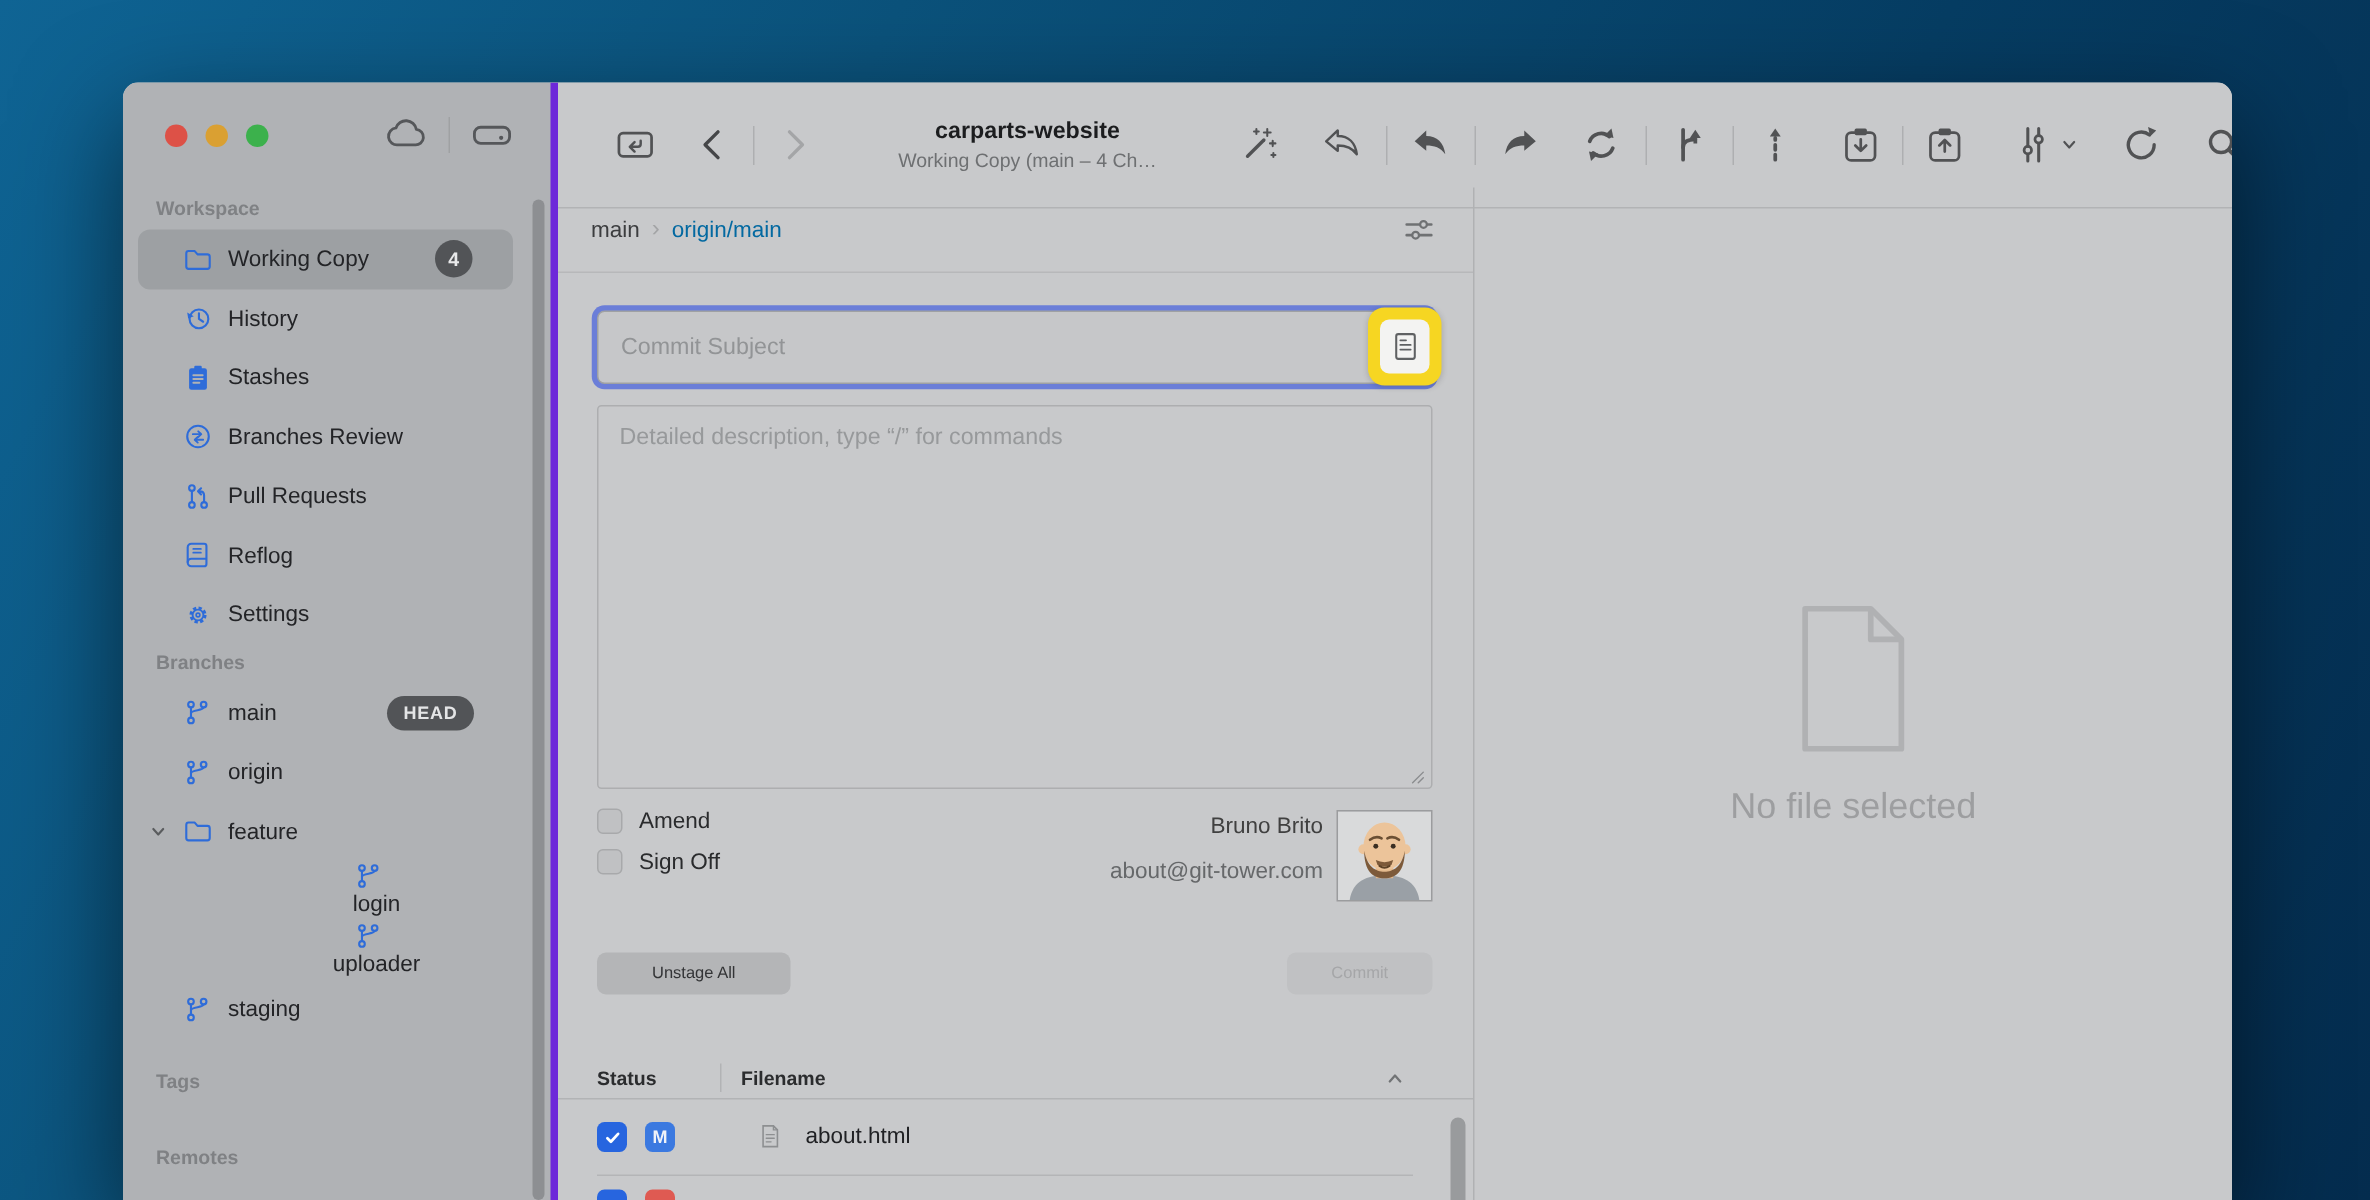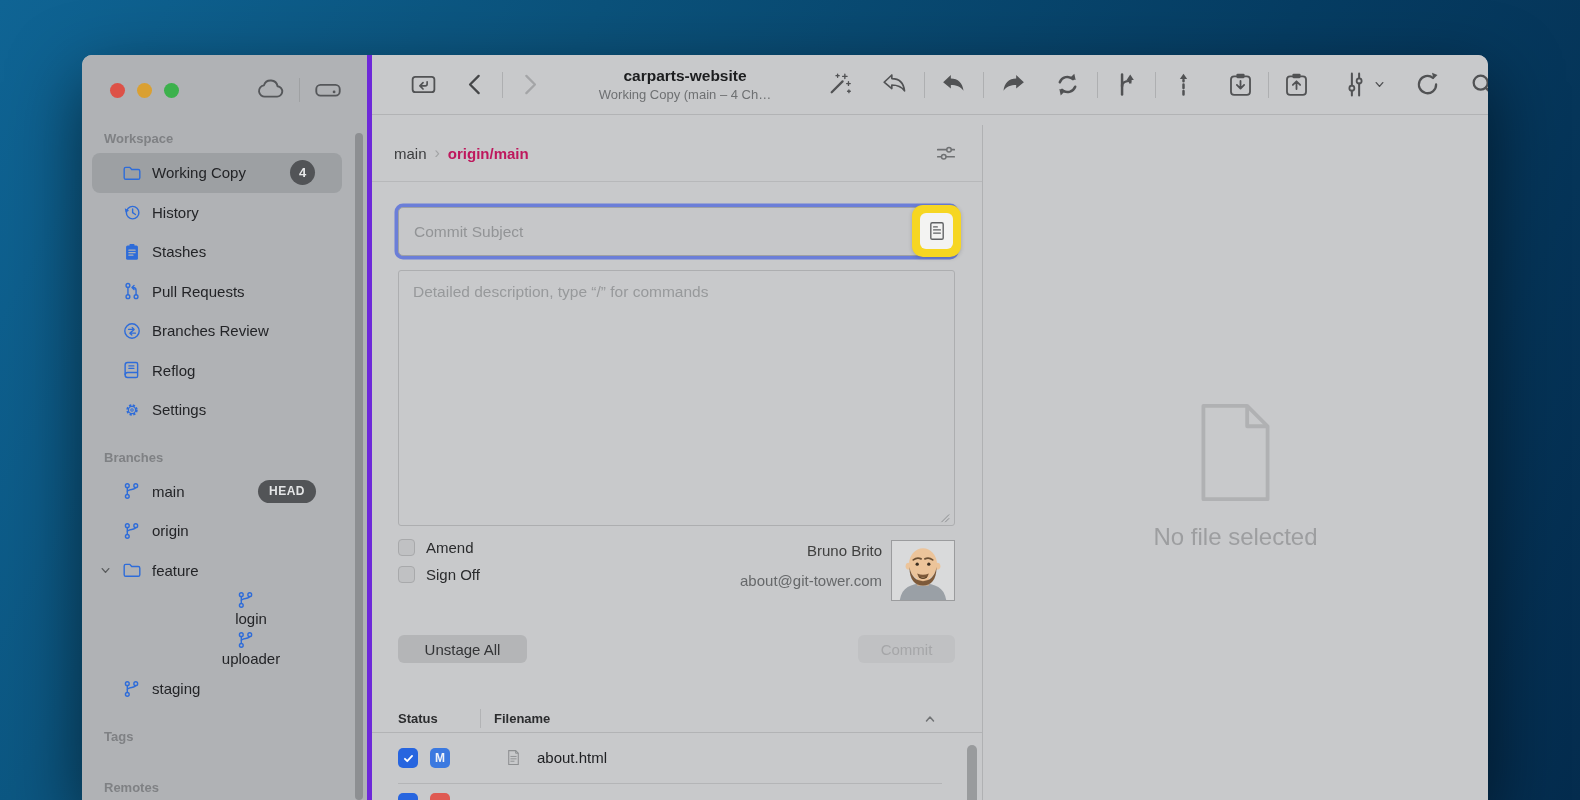--- a/index.html
+++ b/index.html
@@ -27,21 +27,21 @@
     display:flex; align-items:center; padding-left:28px; }
   .tl{ width:15px; height:15px; border-radius:50%; margin-right:12px; }
   .tl.red{ background:#dd5147; } .tl.yellow{ background:#daa032; } .tl.green{ background:#3cb14c; }
   .titlebar-icons{ margin-left:auto; display:flex; align-items:center; padding-right:24px; gap:13px; }
   .titlebar-icons .tbdiv{ width:1px; height:24px; background:#9fa1a3; }
   .ticon{ width:30px; height:30px; color:#55575a; }
 
   .side-list{ position:absolute; top:70px; left:10px; right:25px; }
   .sec-head{ font-size:13px; font-weight:700; color:#7f8184; padding-left:12px; }
   .sec-head.ws{ margin:6px 0 7px; }
-  .sec-head.br{ margin:20px 0 7px; }
+  .sec-head.br{ margin:4px 0 7px; }
   .sec-head.tg{ margin:20px 0 0; }
   .sec-head.rm{ margin:36px 0 16px; }
   .side-item{
     position:relative; display:flex; align-items:center; height:39.5px;
     padding-left:30px; border-radius:8px; font-size:15px; color:#232427;
   }
   .side-item.selected{ background:#9da0a3;justify-content:space-between; }
   .side-item .sicon{ width:20px; height:20px; color:#2e6cd9; margin-right:10px; flex:none; }
   .side-item .expander{ position:absolute; left:6px; width:15px; height:15px; color:#5a5c5e; }
   .side-item.sub{ padding-left:68px;flex-direction:column; }
@@ -54,21 +54,21 @@
     margin-left:auto; margin-right:26px; height:23px; padding:0 11px; border-radius:12px;
     background:#525457; color:#e4e5e6; font-size:12px; font-weight:700; letter-spacing:.5px;
     display:flex; align-items:center;
   }
   .side-scrollbar{ position:absolute; top:78px; bottom:0; left:273px; width:8px;
     border-radius:4px; background:#8d8f92; }
 
   
   .main{ position:absolute; left:290px; top:0; right:0; bottom:0; }
   .toolbar{
-    position:absolute; top:0; left:0; right:0; height:60px;
+    position:absolute; top:0; left:0; right:0; height:84px;
     display:flex; align-items:center; padding:0 10px 0 36px;
     border-bottom:1px solid #b2b3b5; background:#c8c9cb;
   }
   .tbicon{ width:29px; height:29px; color:#515254; flex:none; }
   .tbicon.dim{ color:#a4a5a7; }
   .tbicon.dark{ color:#454648; }
   .tbsep{ width:1px; height:26px; background:#aeafb1; flex:none; }
   .title-block{ width:250px; margin-left:16px; text-align:center; flex:none; }
   .tb-title{ font-size:15.5px; font-weight:700; color:#1c1d1f; }
   .tb-sub{ font-size:13px; color:#6e7072; margin-top:2px; }
@@ -77,21 +77,21 @@
   .content{ position:absolute; top:70px; left:0; right:0; bottom:0; display:flex; }
   .commit-panel{ position:relative; width:611px; flex:none; border-right:1px solid #b0b1b3; }
   .detail-panel{ position:relative; flex:1; }
 
   
   .branch-bar{ position:absolute; top:0; left:0; right:0; height:57px;
     border-bottom:1px solid #b7b8ba; display:flex; align-items:center; padding:0 24px 0 22px;
     font-size:15px; }
   .bb-cur{ color:#3c3d3f; }
   .bb-sep{ color:#a3a4a6; margin:0 8px; font-size:16px; }
-  .bb-up{ color:#be185d;font-weight:bold; }
+  .bb-up{ color:#0369a1; }
   .bb-filter{ margin-left:auto; width:24px; height:24px; color:#6f7173; }
 
   
   .subject-input{
     position:absolute; left:26px; top:82px; width:557px; height:49px;
     background:#c6c7c9; border:1px solid #9fa1a3; border-radius:5px;
     box-shadow:0 0 0 3.5px #6b7ed8;
     font-family:"Liberation Sans",sans-serif; font-size:15.5px; color:#2a2b2d;
     padding:0 56px 0 15px; outline:none;
   }
@@ -122,21 +122,21 @@
     border:1px solid #a8a9ab; margin-right:11px; }
   .opt-amend{ top:414px; }
   .opt-signoff{ top:441px; }
   .author-name{ position:absolute; right:100px; top:417px; font-size:15px; color:#404040; }
   .author-email{ position:absolute; right:100px; top:447px; font-size:15px; color:#66686a; }
   .avatar{ position:absolute; left:519px; top:415px; width:64px; height:61px;
     border:1px solid #9b9c9e; overflow:hidden; }
 
   
   .btn{ position:absolute; top:510px; height:28px; border-radius:6px;
-    font-size:15px; display:flex; align-items:center; justify-content:center; }
+    font-size:11px; display:flex; align-items:center; justify-content:center; }
   .btn-unstage{ left:26px; width:129px; background:#b4b5b7; color:#333436; font-weight:500; }
   .btn-commit{ left:486px; width:97px; background:#c0c1c3; color:#a5a6a8; }
 
   
   .ftable-head{ position:absolute; left:0; right:0; top:579px; height:29px;
     border-bottom:1px solid #b2b3b5; display:flex; align-items:center; font-size:13px; color:#2b2c2e; }
   .fh-status{ position:absolute; left:26px; font-weight:600; }
   .fh-div{ position:absolute; left:108px; top:5px; width:1px; height:19px; background:#b2b3b5; }
   .fh-name{ position:absolute; left:122px; font-weight:700; }
   .fh-sort{ position:absolute; left:550px; width:16px; height:16px; color:#717375; top:7px; }
@@ -345,29 +345,29 @@
           <span>History</span>
         </div>
         <div class="side-item">
           <svg class="sicon">
               <use href="#sy-clipboard"></use>
             </svg>
           <span>Stashes</span>
         </div>
         <div class="side-item">
           <svg class="sicon">
+              <use href="#sy-brreview"></use>
+            </svg>
+          <span>Branches Review</span>
+        </div>
+        <div class="side-item">
+          <svg class="sicon">
               <use href="#sy-pr"></use>
             </svg>
           <span>Pull Requests</span>
-        </div>
-        <div class="side-item">
-          <svg class="sicon">
-              <use href="#sy-brreview"></use>
-            </svg>
-          <span>Branches Review</span>
         </div>
         <div class="side-item">
           <svg class="sicon">
               <use href="#sy-reflog"></use>
             </svg>
           <span>Reflog</span>
         </div>
         <div class="side-item">
           <svg class="sicon">
               <use href="#sy-gear"></use>

